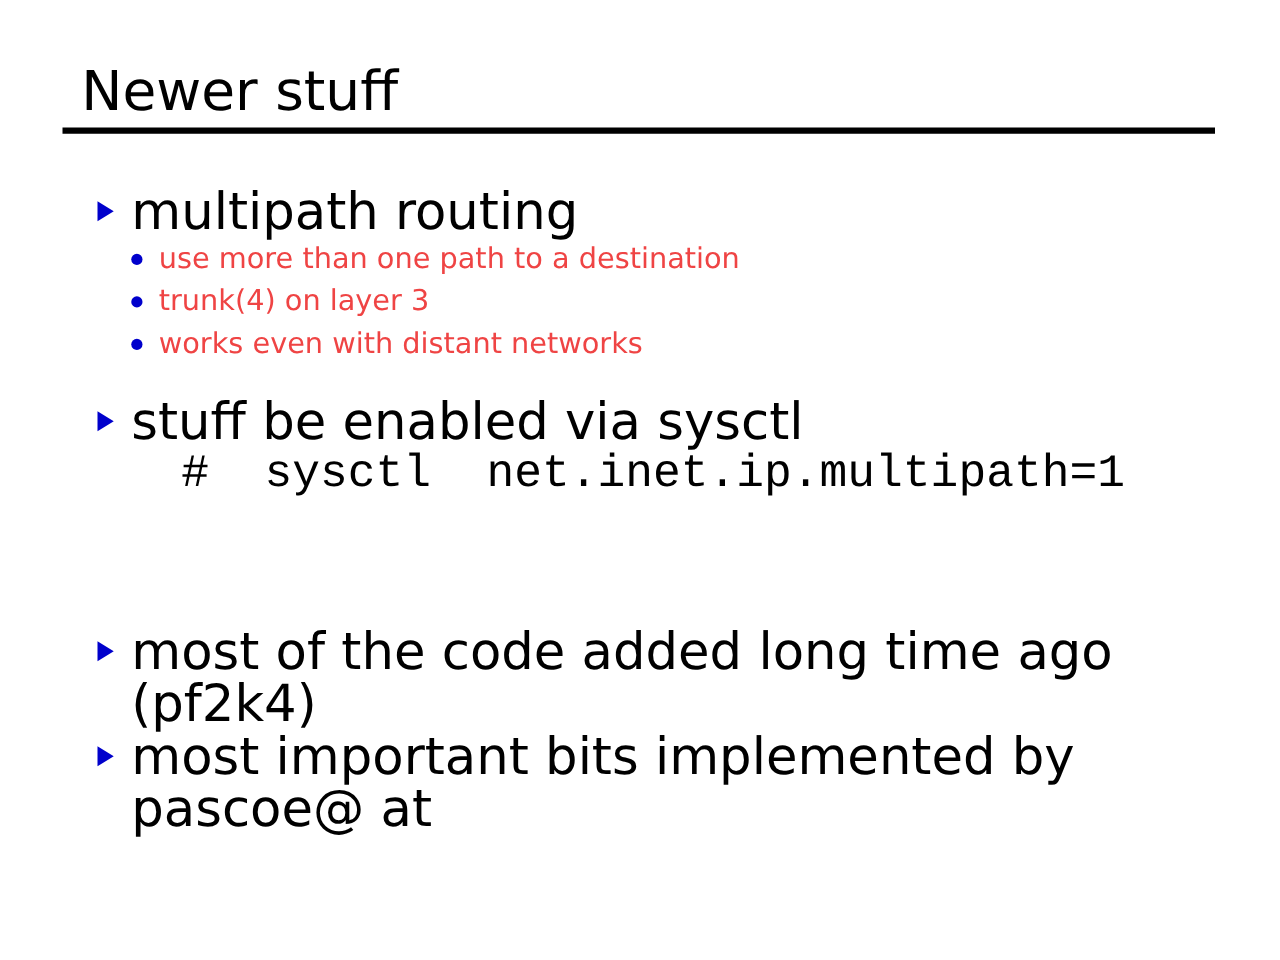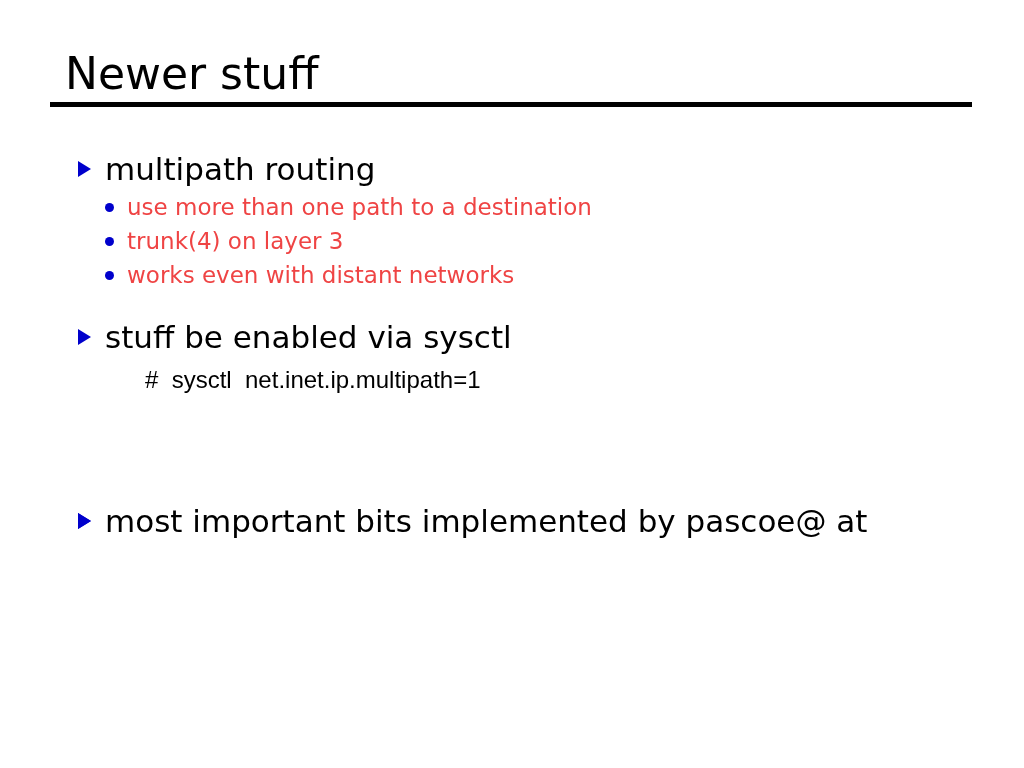--- a/index.html
+++ b/index.html
@@ -50,21 +50,21 @@
   .body-block {
     position: absolute;
     left: 78px;
     top: 148px;
     width: 900px;
   }
 
   .bullet-l1 {
     position: relative;
     padding-left: 27px;
-    font-size: 31px;
+    font-size: 41px;
     line-height: 42px;
     color: #000000;
     margin: 0;
   }
   .bullet-l1 .marker-tri {
     position: absolute;
     left: 0px;
     top: 13px;
     width: 0;
     height: 0;
@@ -89,22 +89,22 @@
     position: absolute;
     left: 27px;
     top: 13px;
     width: 9px;
     height: 9px;
     border-radius: 50%;
     background: #0000cc;
   }
 
   .code-line {
-    font-family: Liberation Sans, sans-serif;
-    font-size: 24px;
+    font-family: Liberation Mono, monospace;
+    font-size: 37px;
     line-height: 44px;
     color: #000000;
     padding-left: 67px;
     white-space: pre;
   }
 
   .spacer-sm { height: 24px; }
   .spacer-lg { height: 98px; }
 
   .wrap-line {
@@ -151,20 +151,21 @@
       <span class="marker-tri"></span>
       <span>stuff be enabled via sysctl</span>
     </div>
 
     <div class="code-line">#  sysctl  net.inet.ip.multipath=1</div>
 
     <div class="spacer-lg"></div>
 
     <div class="bullet-l1">
       <span class="marker-tri"></span>
+      <span>most of the code added long time ago (pf2k4)</span>
     </div>
 
     <div class="bullet-l1">
       <span class="marker-tri"></span>
       <span>most important bits implemented by pascoe@ at</span>
     </div>
 
 
   </div>
 </div>

